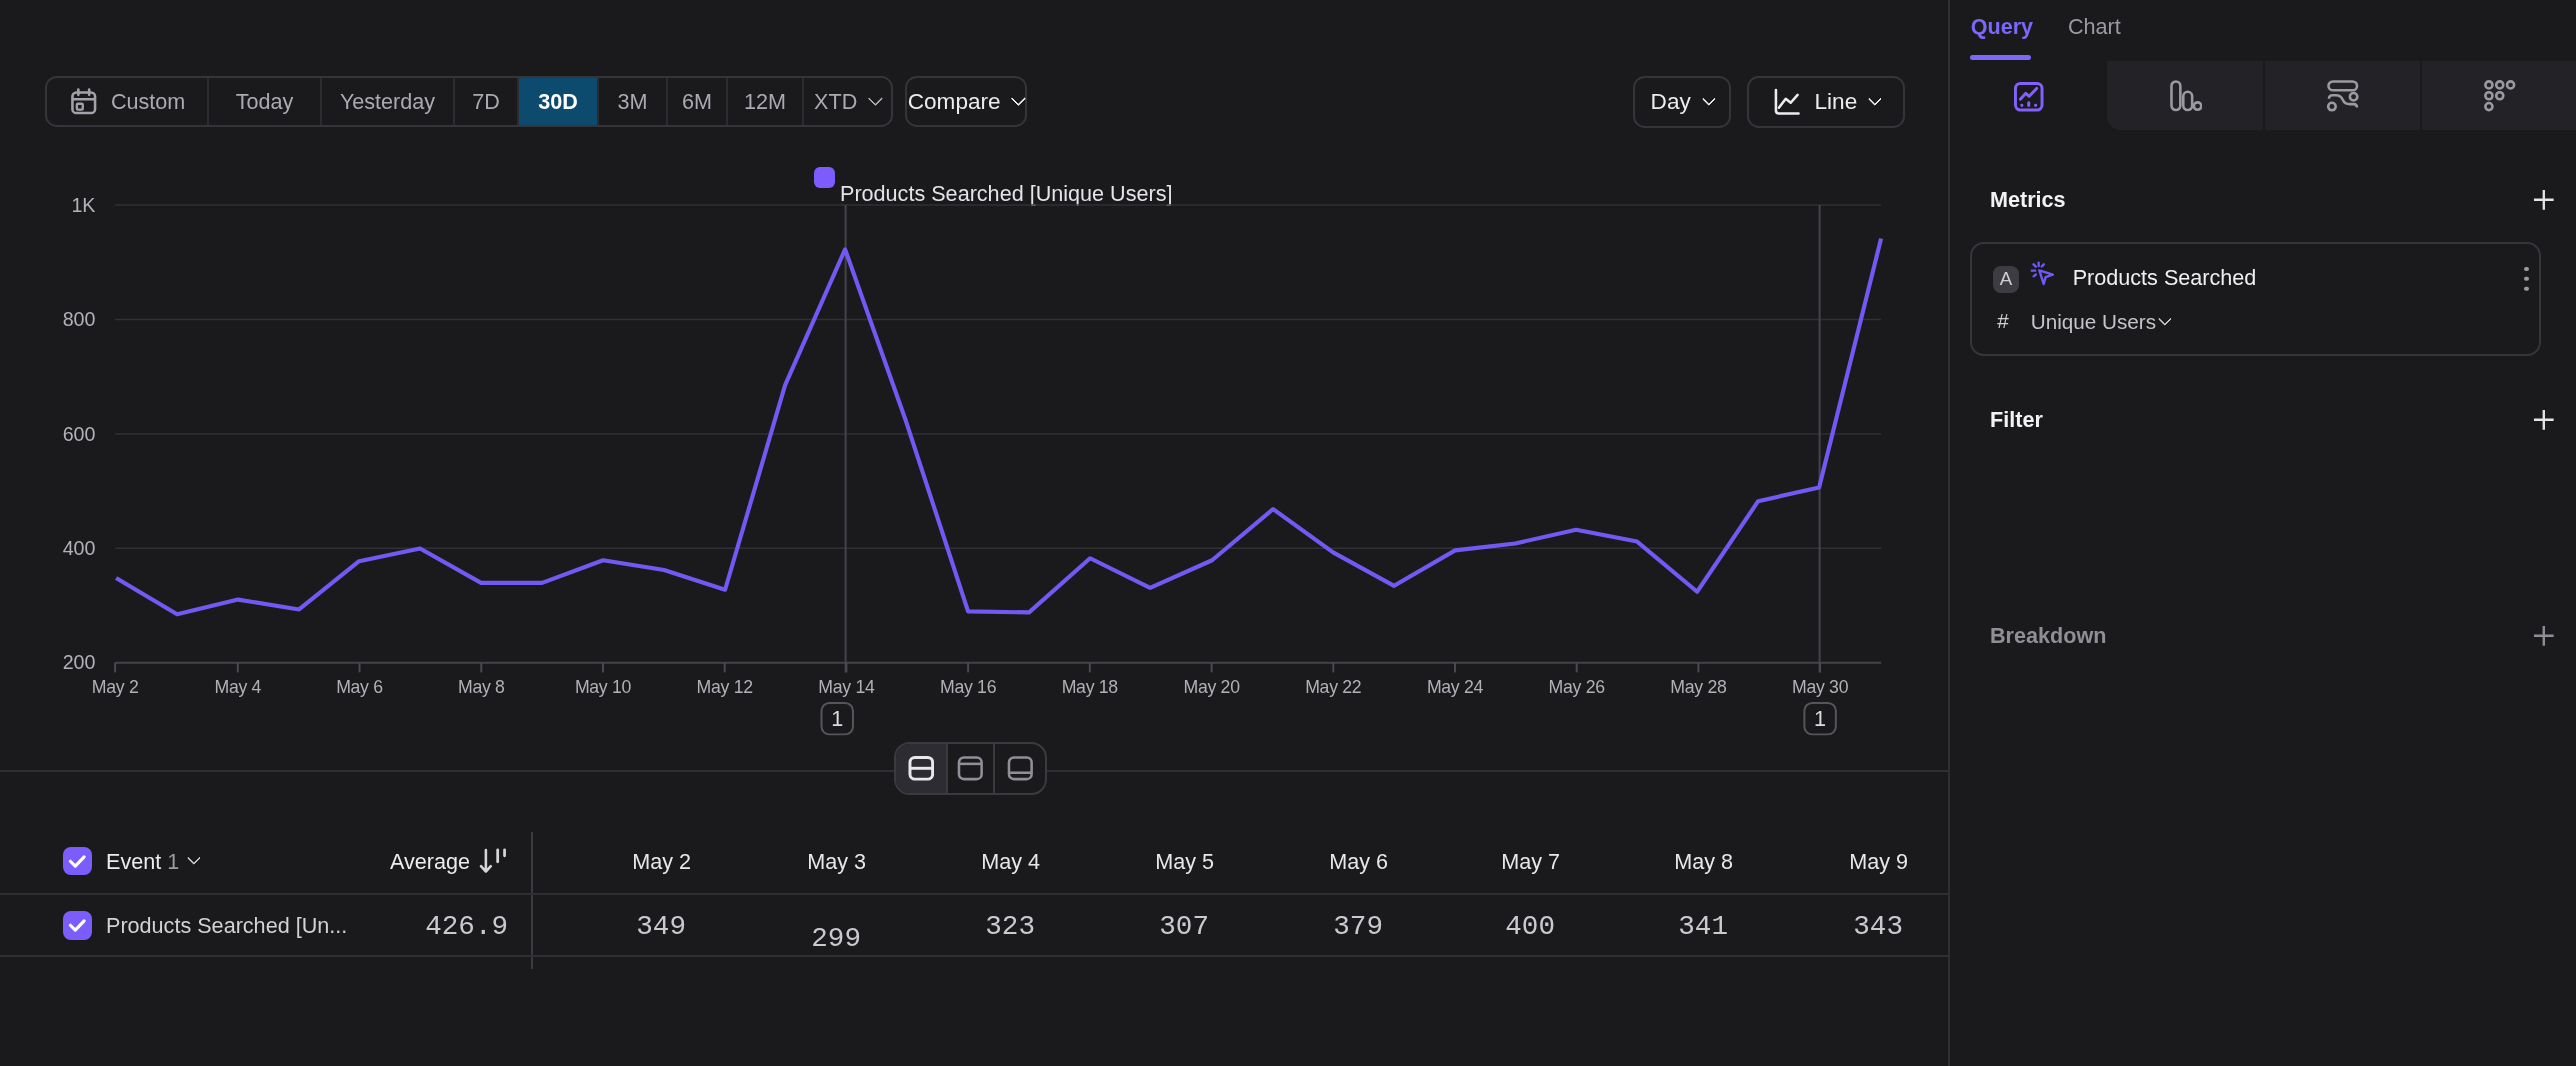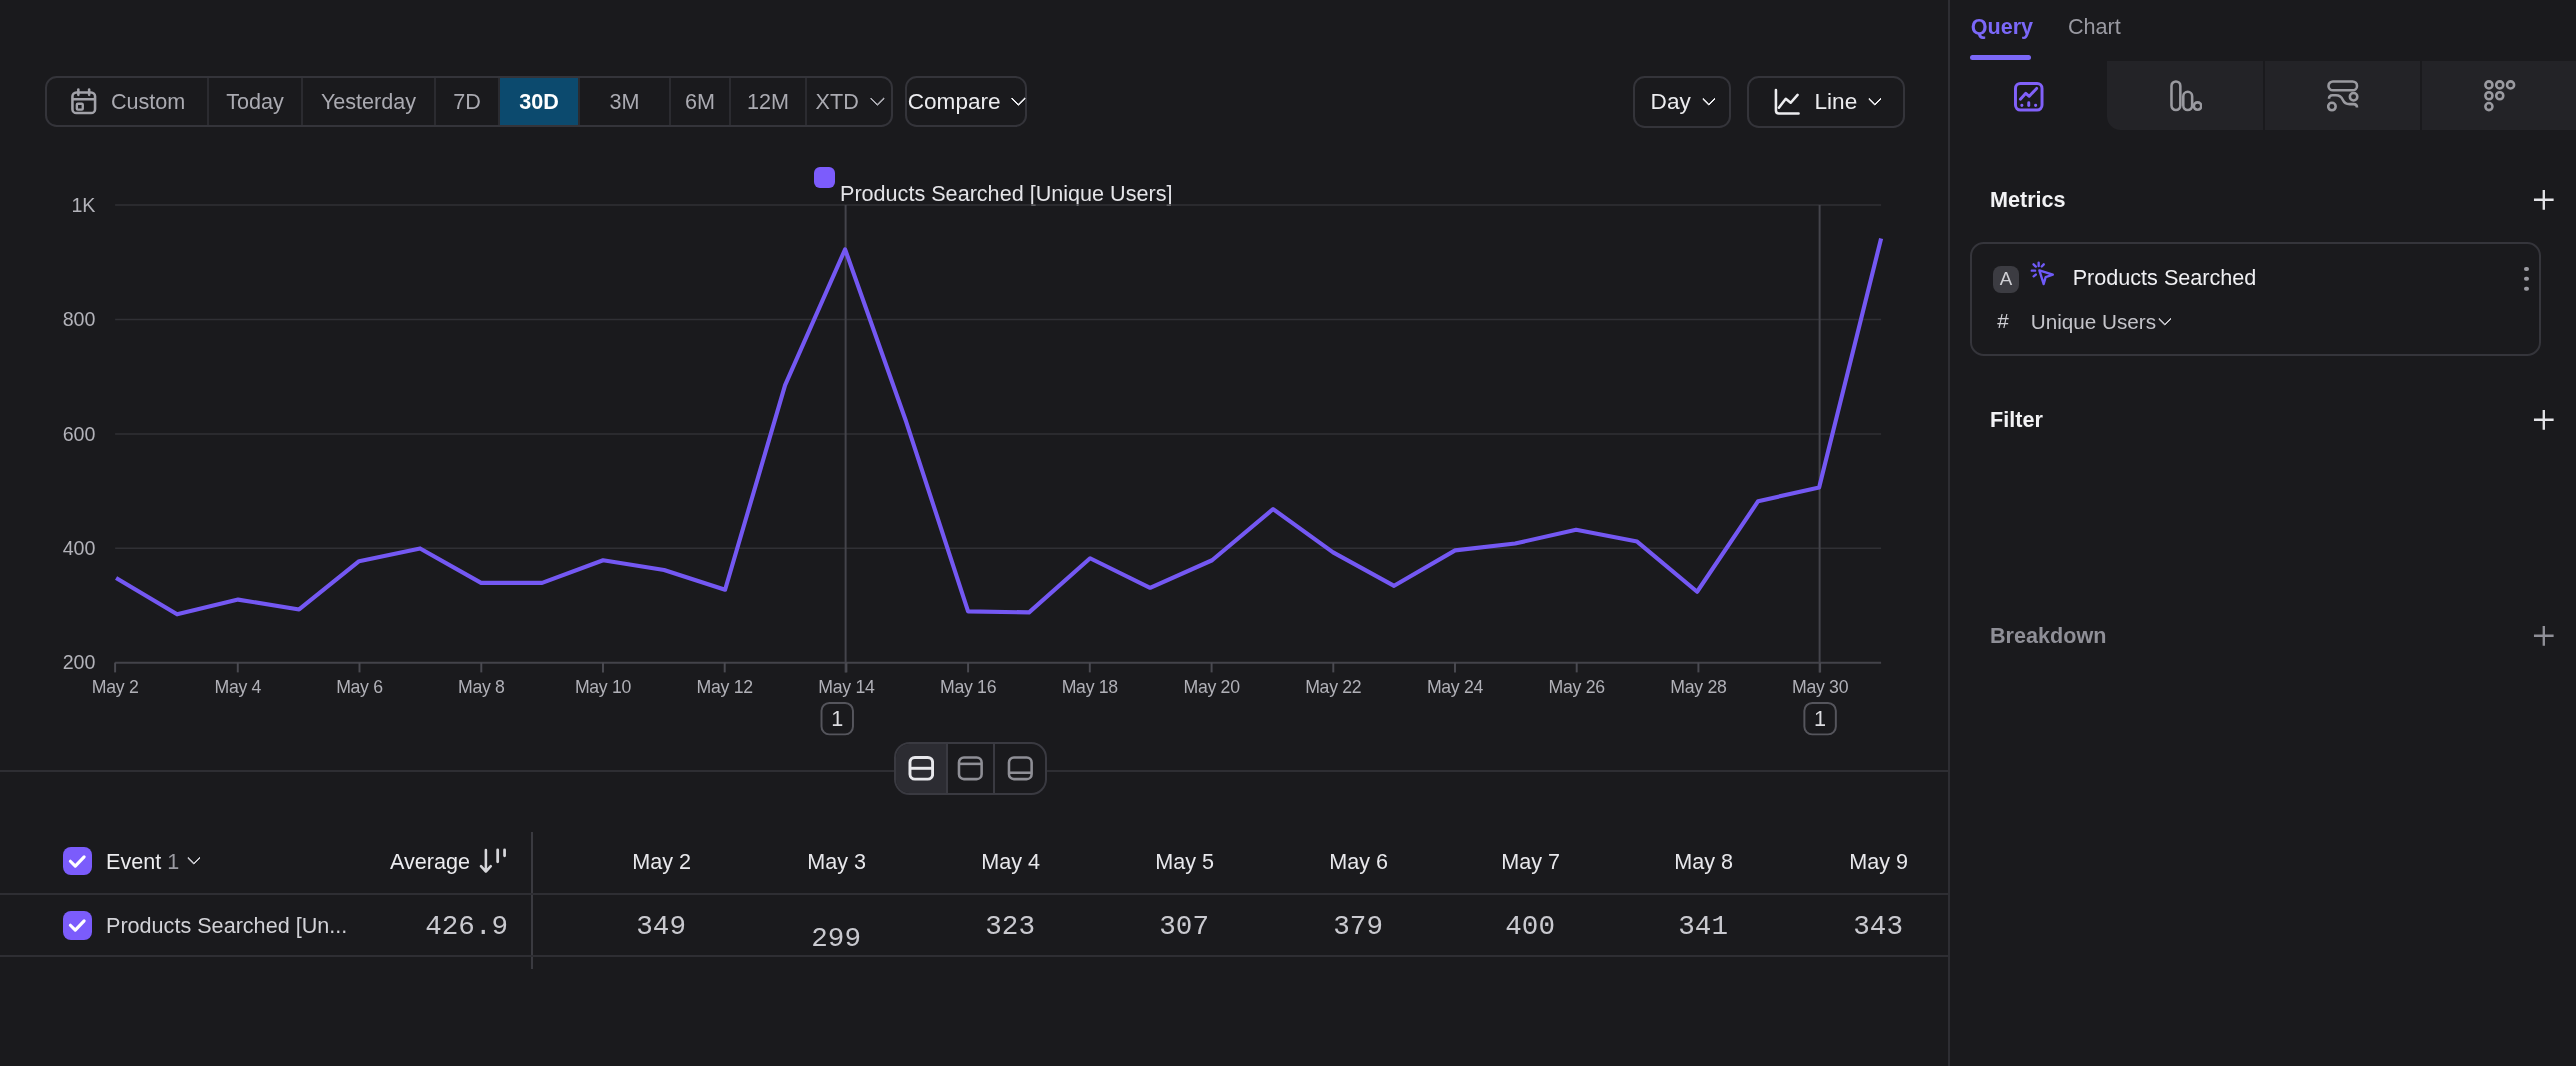--- a/index.html
+++ b/index.html
@@ -26,29 +26,29 @@
     <div class="cell" style="width:160px;display:flex;align-items:center;justify-content:center;">
       <svg width="29.5" height="29.5" viewBox="0 0 30 30" style="margin-right:12.8px;">
         <rect x="3.5" y="5.5" width="23" height="21" rx="4" fill="none" stroke="#a2a2a9" stroke-width="2.6"></rect>
         <line x1="4" y1="12.5" x2="26" y2="12.5" stroke="#a2a2a9" stroke-width="2.6"></line>
         <line x1="9.5" y1="2.5" x2="9.5" y2="8" stroke="#a2a2a9" stroke-width="2.6" stroke-linecap="round"></line>
         <line x1="20.5" y1="2.5" x2="20.5" y2="8" stroke="#a2a2a9" stroke-width="2.6" stroke-linecap="round"></line>
         <rect x="8" y="17" width="6" height="6" rx="1" fill="none" stroke="#a2a2a9" stroke-width="2.4"></rect>
       </svg>
       Custom</div>
     <div class="sep"></div>
-    <div class="cell" style="width:92px;display:flex;align-items:center;justify-content:center;">Today</div>
+    <div class="cell" style="width:111px;display:flex;align-items:center;justify-content:center;">Today</div>
     <div class="sep"></div>
     <div class="cell" style="width:131px;display:flex;align-items:center;justify-content:center;">Yesterday</div>
     <div class="sep"></div>
     <div class="cell" style="width:62px;display:flex;align-items:center;justify-content:center;">7D</div>
     <div class="sep"></div>
     <div class="cell" style="width:78px;display:flex;align-items:center;justify-content:center;background:#0c4a6e;color:#fff;font-weight:bold;">30D</div>
     <div class="sep"></div>
-    <div class="cell" style="width:89px;display:flex;align-items:center;justify-content:center;text-align:center;">3M</div>
+    <div class="cell" style="width:67px;display:flex;align-items:center;justify-content:center;text-align:center;">3M</div>
     <div class="sep"></div>
     <div class="cell" style="width:58px;display:flex;align-items:center;justify-content:center;">6M</div>
     <div class="sep"></div>
     <div class="cell" style="width:74px;display:flex;align-items:center;justify-content:center;">12M</div>
     <div class="sep"></div>
     <div class="cell" style="flex:1;display:flex;align-items:center;justify-content:center;">XTD<span class="chev" style="width:10.8px;height:10.8px;"></span></div>
   </div>
 
   <div class="btn" style="left:905px;top:76px;width:122px;height:51px;">Compare<span class="chev" style="width:10.8px;height:10.8px;"></span></div>
 

